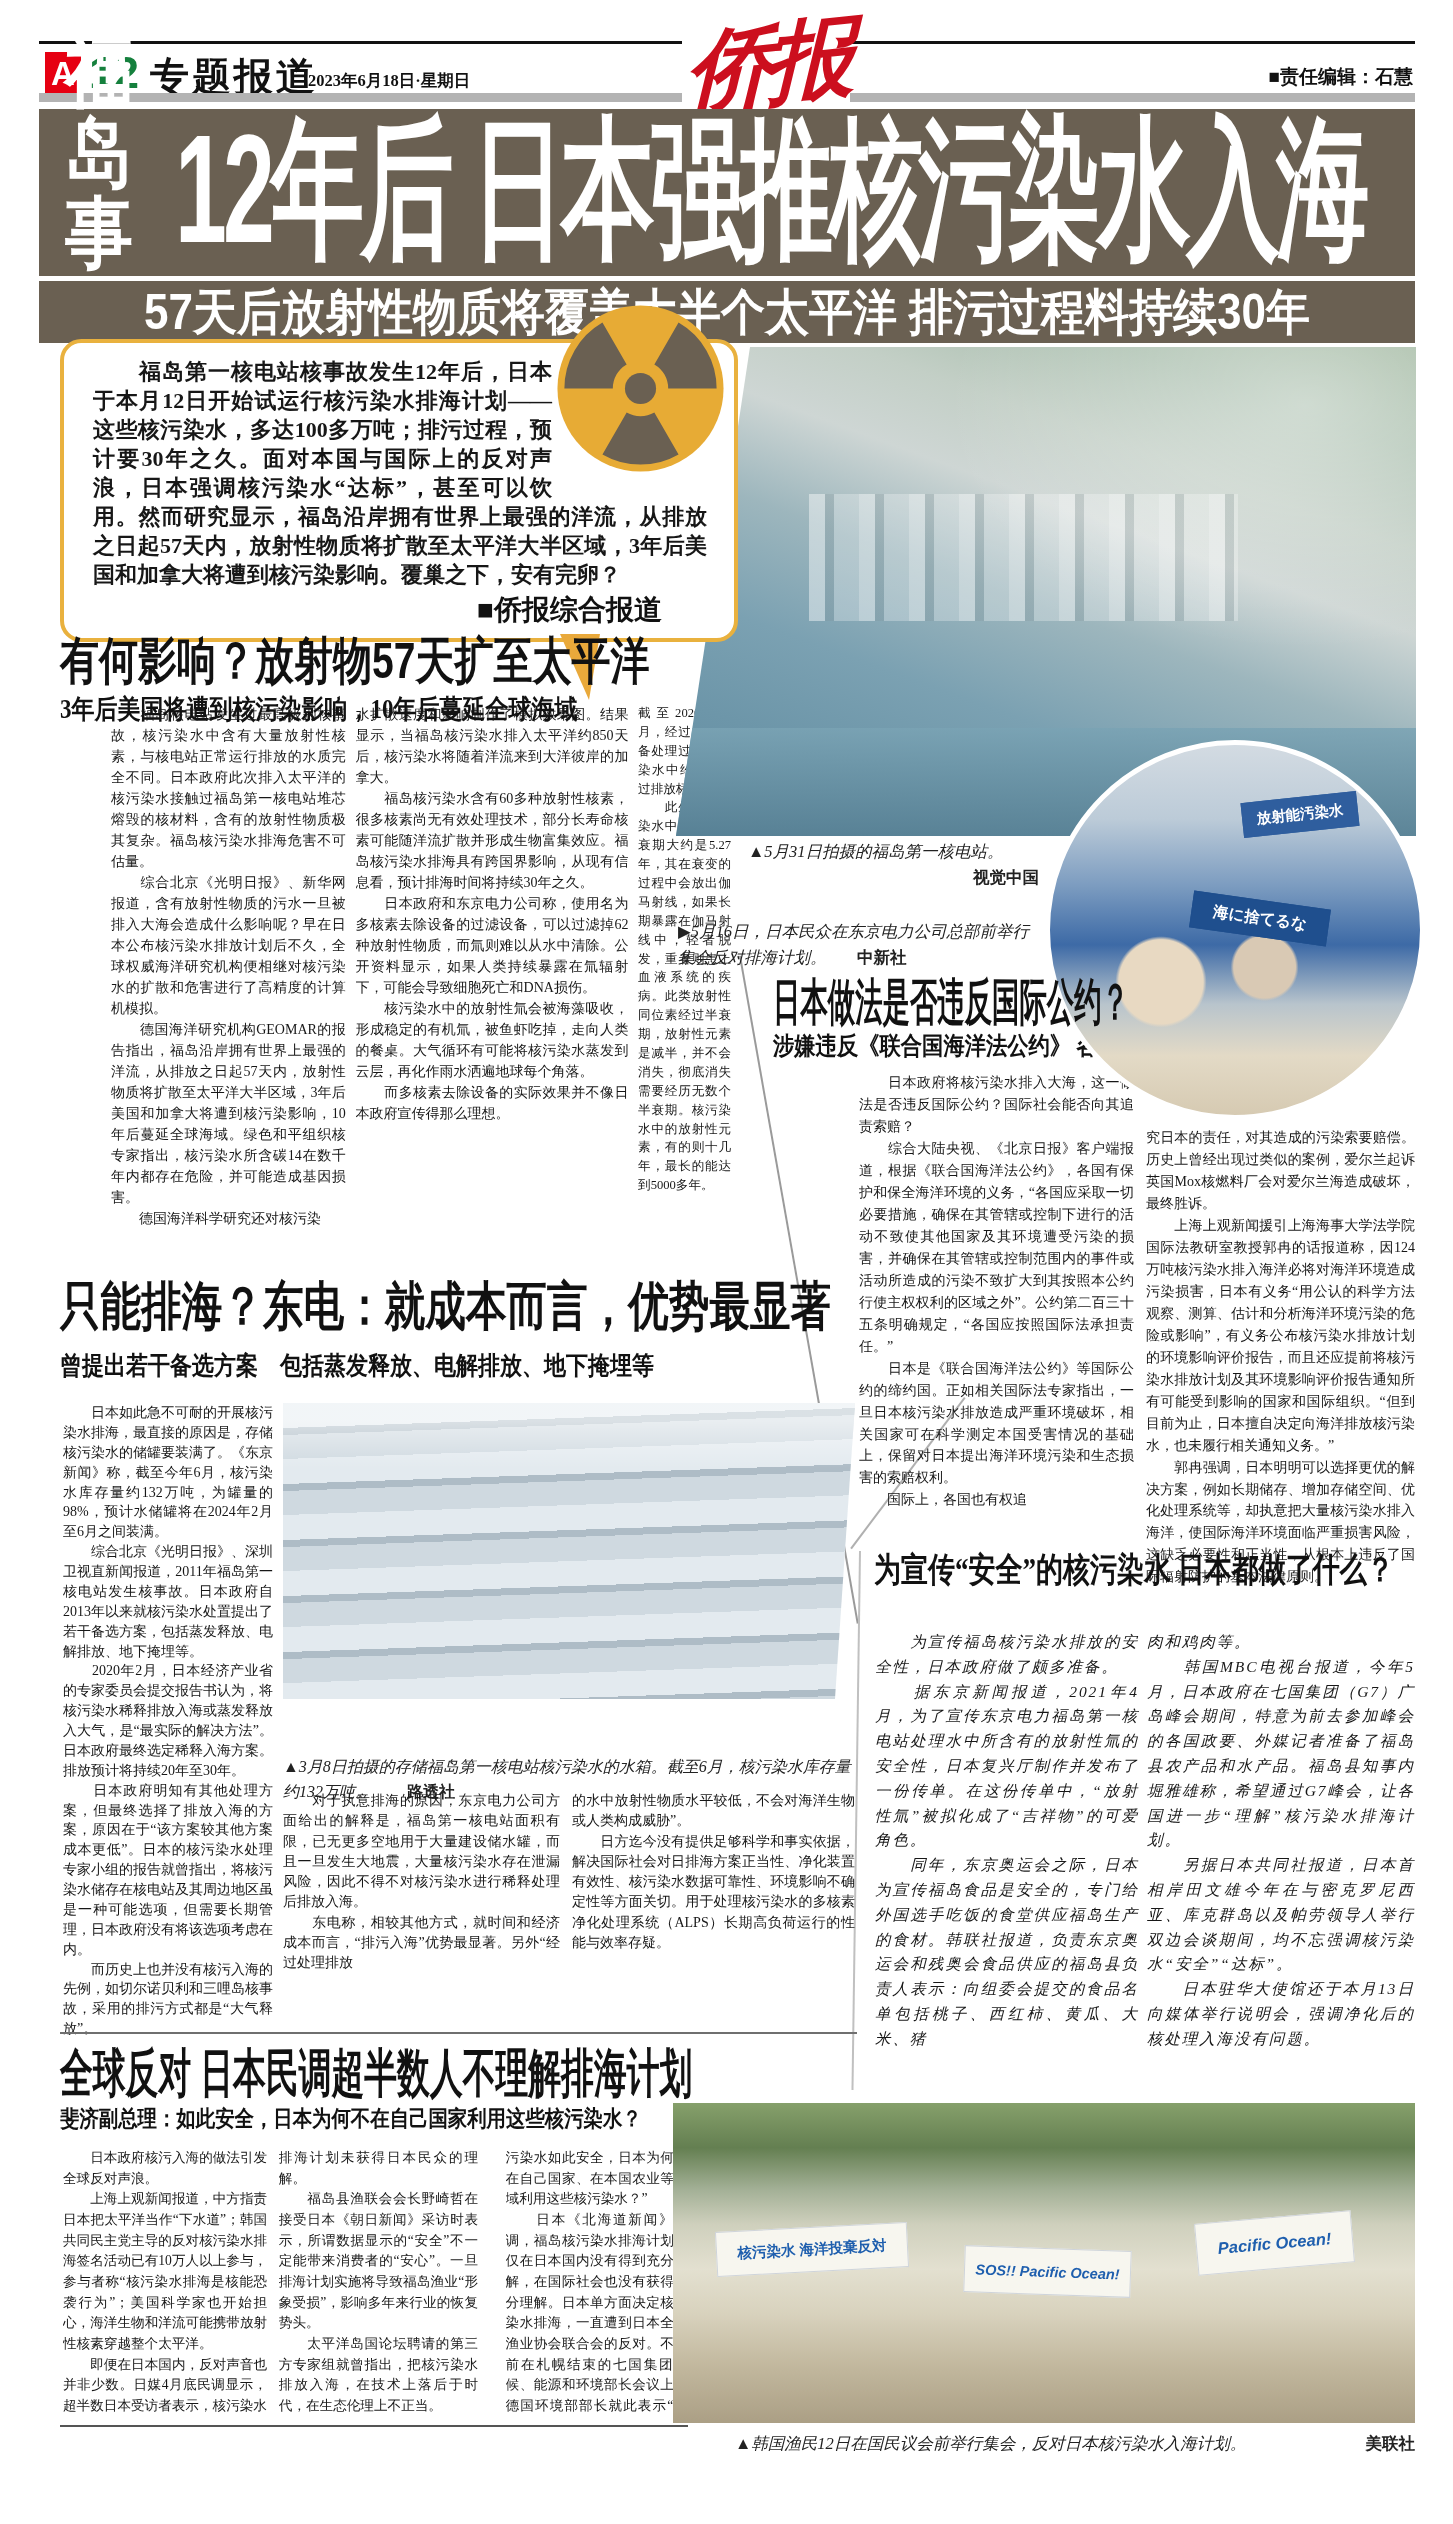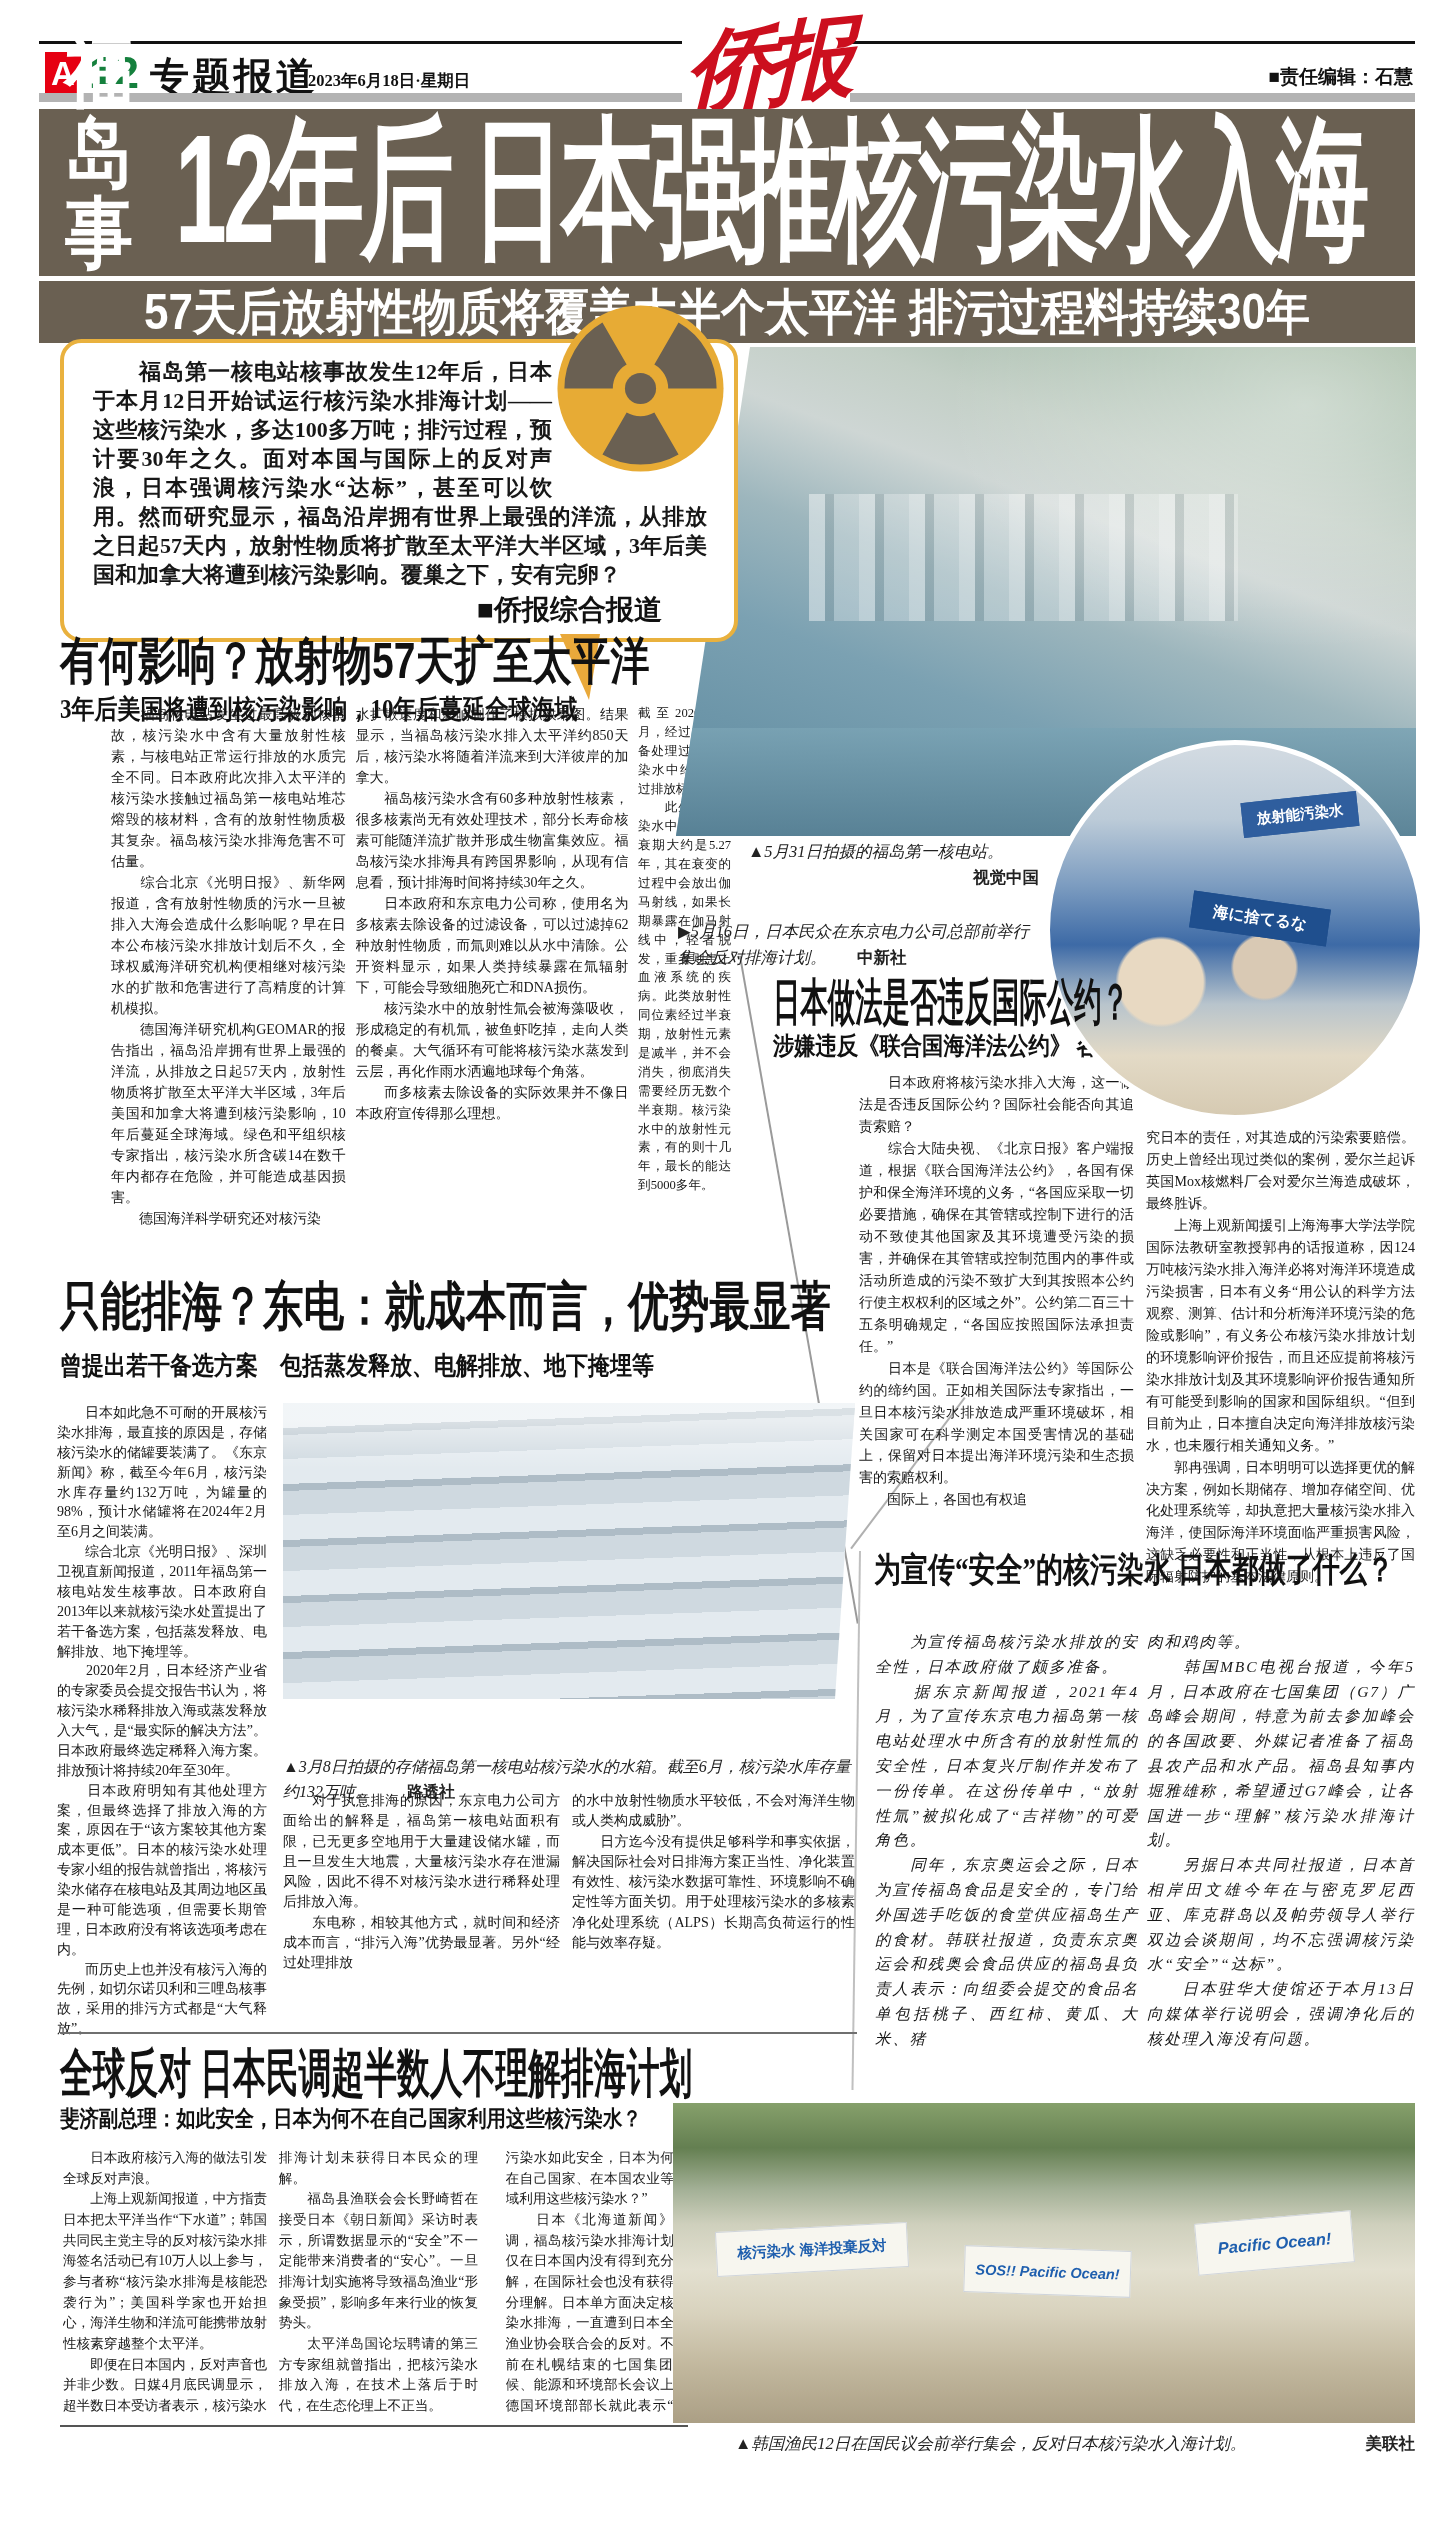--- a/index.html
+++ b/index.html
@@ -119,21 +119,21 @@
 　　综合大陆央视、《北京日报》客户端报道，根据《联合国海洋法公约》，各国有保护和保全海洋环境的义务，“各国应采取一切必要措施，确保在其管辖或控制下进行的活动不致使其他国家及其环境遭受污染的损害，并确保在其管辖或控制范围内的事件或活动所造成的污染不致扩大到其按照本公约行使主权权利的区域之外”。公约第二百三十五条明确规定，“各国应按照国际法承担责任。”
 　　日本是《联合国海洋法公约》等国际公约的缔约国。正如相关国际法专家指出，一旦日本核污染水排放造成严重环境破坏，相关国家可在科学测定本国受害情况的基础上，保留对日本提出海洋环境污染和生态损害的索赔权利。
 　　国际上，各国也有权追</div>
   <div class="abs col" style="left:1146px;top:1127px;width:269px;height:485px;line-height:1.57;">究日本的责任，对其造成的污染索要赔偿。历史上曾经出现过类似的案例，爱尔兰起诉英国Mox核燃料厂会对爱尔兰海造成破坏，最终胜诉。
 　　上海上观新闻援引上海海事大学法学院国际法教研室教授郭冉的话报道称，因124万吨核污染水排入海洋必将对海洋环境造成污染损害，日本有义务“用公认的科学方法观察、测算、估计和分析海洋环境污染的危险或影响”，有义务公布核污染水排放计划的环境影响评价报告，而且还应提前将核污染水排放计划及其环境影响评价报告通知所有可能受到影响的国家和国际组织。“但到目前为止，日本擅自决定向海洋排放核污染水，也未履行相关通知义务。”
 　　郭冉强调，日本明明可以选择更优的解决方案，例如长期储存、增加存储空间、优化处理系统等，却执意把大量核污染水排入海洋，使国际海洋环境面临严重损害风险，这缺乏必要性和正当性，从根本上违反了国际辐射防护的基本法律原则。</div>
 
   <div class="abs headline" style="left:60px;top:1272px;font-size:41px;transform:scale(0.99,1.28);z-index:7;">只能排海？东电：就成本而言，优势最显著</div>
   <div class="abs subhead" style="left:60px;top:1349px;font-size:22px;transform:scaleY(1.15);">曾提出若干备选方案　包括蒸发释放、电解排放、地下掩埋等</div>
 
-  <div class="abs col" style="left:57px;top:1403px;width:210px;height:632px;line-height:1.42;">　　日本如此急不可耐的开展核污染水排海，最直接的原因是，存储核污染水的储罐要装满了。《东京新闻》称，截至今年6月，核污染水库存量约132万吨，为罐量的98%，预计水储罐将在2024年2月至6月之间装满。
+  <div class="abs col" style="left:63px;top:1403px;width:210px;height:632px;line-height:1.42;">　　日本如此急不可耐的开展核污染水排海，最直接的原因是，存储核污染水的储罐要装满了。《东京新闻》称，截至今年6月，核污染水库存量约132万吨，为罐量的98%，预计水储罐将在2024年2月至6月之间装满。
 　　综合北京《光明日报》、深圳卫视直新闻报道，2011年福岛第一核电站发生核事故。日本政府自2013年以来就核污染水处置提出了若干备选方案，包括蒸发释放、电解排放、地下掩埋等。
 　　2020年2月，日本经济产业省的专家委员会提交报告书认为，将核污染水稀释排放入海或蒸发释放入大气，是“最实际的解决方法”。日本政府最终选定稀释入海方案。排放预计将持续20年至30年。
 　　日本政府明知有其他处理方案，但最终选择了排放入海的方案，原因在于“该方案较其他方案成本更低”。日本的核污染水处理专家小组的报告就曾指出，将核污染水储存在核电站及其周边地区虽是一种可能选项，但需要长期管理，日本政府没有将该选项考虑在内。
 　　而历史上也并没有核污入海的先例，如切尔诺贝利和三哩岛核事故，采用的排污方式都是“大气释放”。</div>
 
   <div class="abs photo" style="left:283px;top:1403px;width:572px;height:296px;clip-path:polygon(0 0,100% 0,96.5% 100%,0 100%);
               background:linear-gradient(180deg,rgba(255,255,255,.55) 0 6%,rgba(255,255,255,0) 22%),
                          repeating-linear-gradient(178deg,#e3eaef 0 25px,#aebcc6 25px 32px,#cfd9e0 32px 56px);"></div>
   <div class="abs cap" style="left:283px;top:1708px;width:568px;font-size:16px;margin-top:47px;">
     <span>▲3月8日拍摄的存储福岛第一核电站核污染水的水箱。截至6月，核污染水库存量约132万吨。</span>

